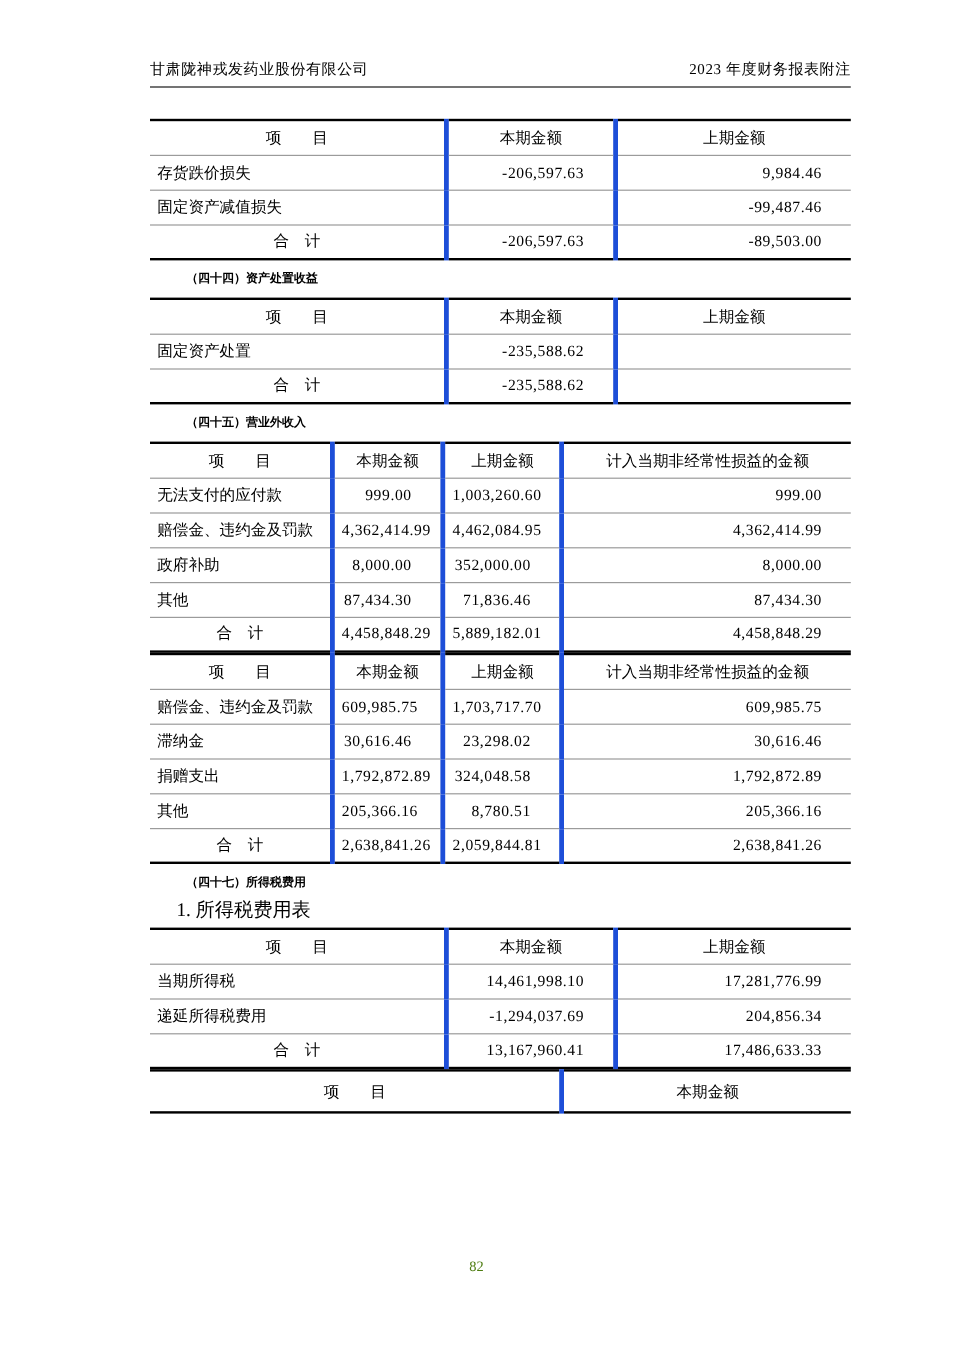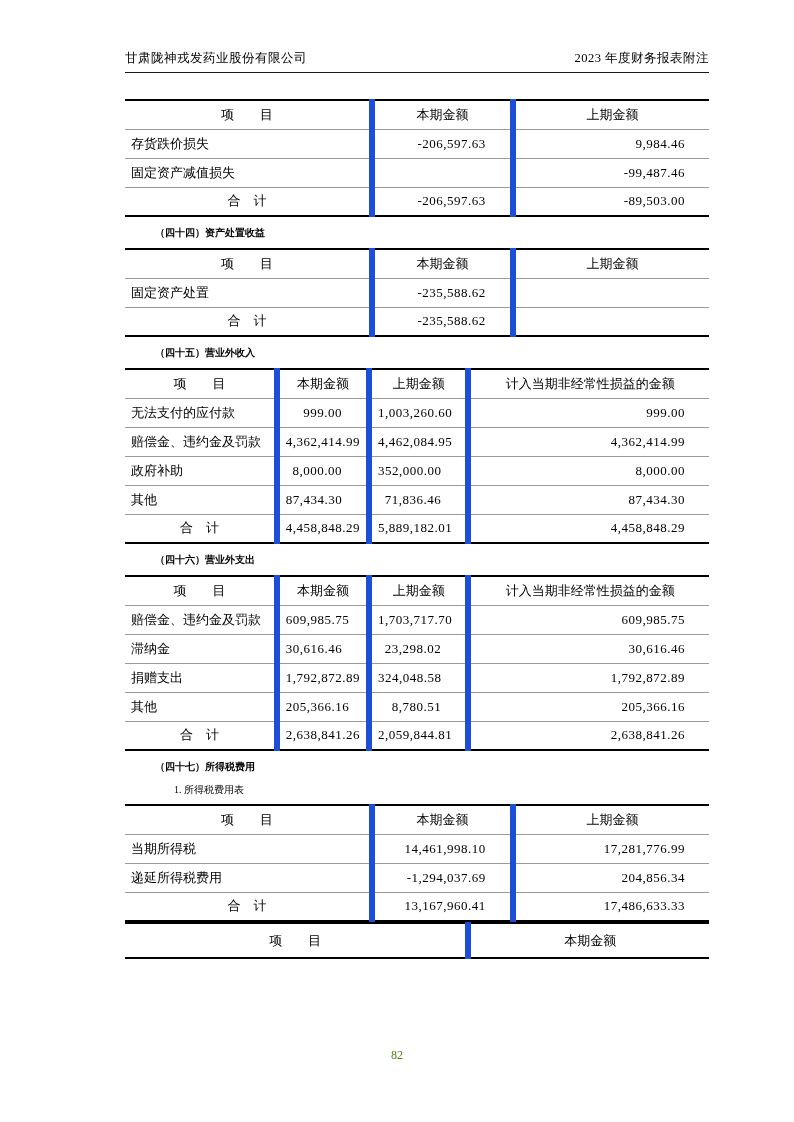--- a/index.html
+++ b/index.html
@@ -30,40 +30,40 @@
     font-size: 13px;
   }
   .fin-table tr { height: 29px; }
   .fin-table tbody tr { border-top: 1px solid #9b9b9b; margin-left: 20px; }
   .fin-table th {
     font-weight: normal; text-align: center;
   }
   .fin-table td, .fin-table th {
     padding: 0 6px; overflow: hidden; white-space: nowrap;
   }
-  .fin-table td + td, .fin-table th + th { border-left: 6px solid #1d4ed8; }
+  .fin-table td + td, .fin-table th + th { border-left: 4px solid #1d4ed8; }
   .fin-table td.item { text-align: left; }
   .fin-table td.amt  { text-align: right; padding-right: 24px; letter-spacing: 0.5px; }
   .fin-table tr.total-row td.item { text-align: center; }
 
   
   .t3 col.c1 { width: 42.3%; } .t3 col.c2 { width: 24.1%; } .t3 col.c3 { width: 33.6%; }
   
   .t4 col.c1 { width: 26%; } .t4 col.c2 { width: 15.8%; } .t4 col.c3 { width: 17%; } .t4 col.c4 { width: 41.2%; }
   
   .t2 col.c1 { width: 58.8%; } .t2 col.c2 { width: 41.2%; }
   .t2 thead tr { height: 35px; }
 
   .section-title {
     font-size: 10px; font-weight: bold;
     margin: 7px 0 7px 30px; line-height: 17px;
   }
   .sub-title {
-    font-size: 10px; font-weight: normal;
-    margin: 6px 0 6px 49px; line-height: 16px;
+    font-size: 16px; font-weight: normal;
+    margin: 6px 0 6px 22px; line-height: 16px;
   }
 
   .doc-footer {
     position: absolute; top: 1048px; left: 0; right: 0;
     text-align: center; font-size: 12px; color: #4d7c0f;
   }
 </style>
 </head>
 <body>
 
@@ -179,21 +179,20 @@
         </tr>
         <tr class="total-row">
           <td class="item">合　计</td>
           <td class="amt">4,458,848.29</td>
           <td class="amt">5,889,182.01</td>
           <td class="amt">4,458,848.29</td>
         </tr>
       </tbody>
     </table>
 
-    <h2 class="section-title">（四十六）营业外支出</h2>
     <table class="fin-table t4">
       <colgroup>
           <col class="c1">
           <col class="c2">
           <col class="c3">
           <col class="c4">
         </colgroup>
       <thead>
         <tr>
           <th>项　　目</th>

